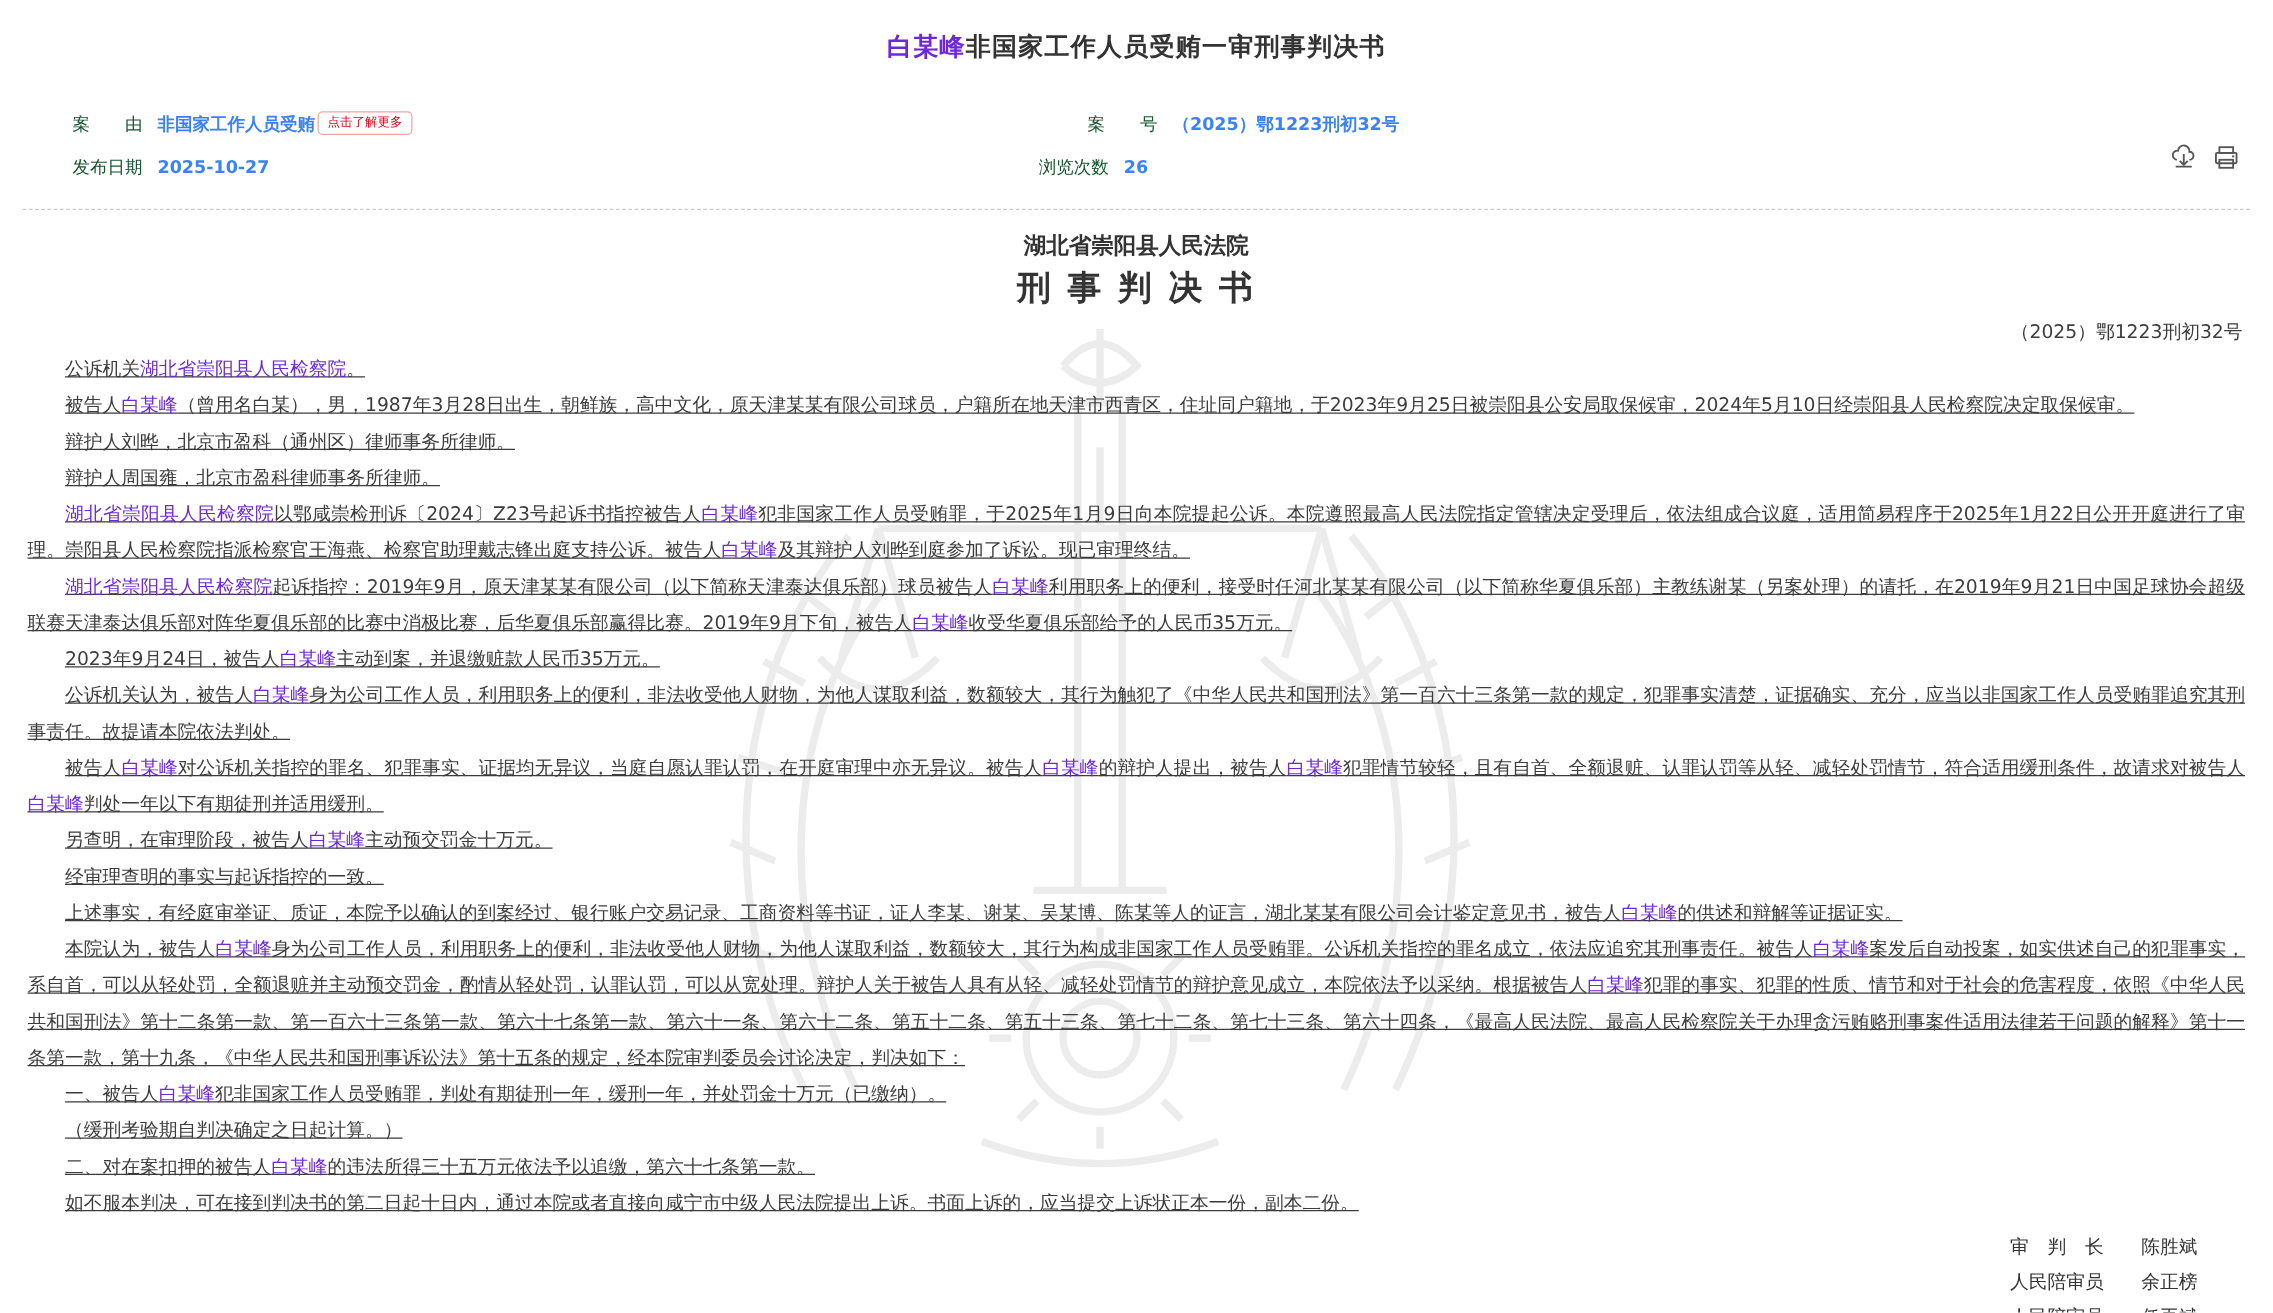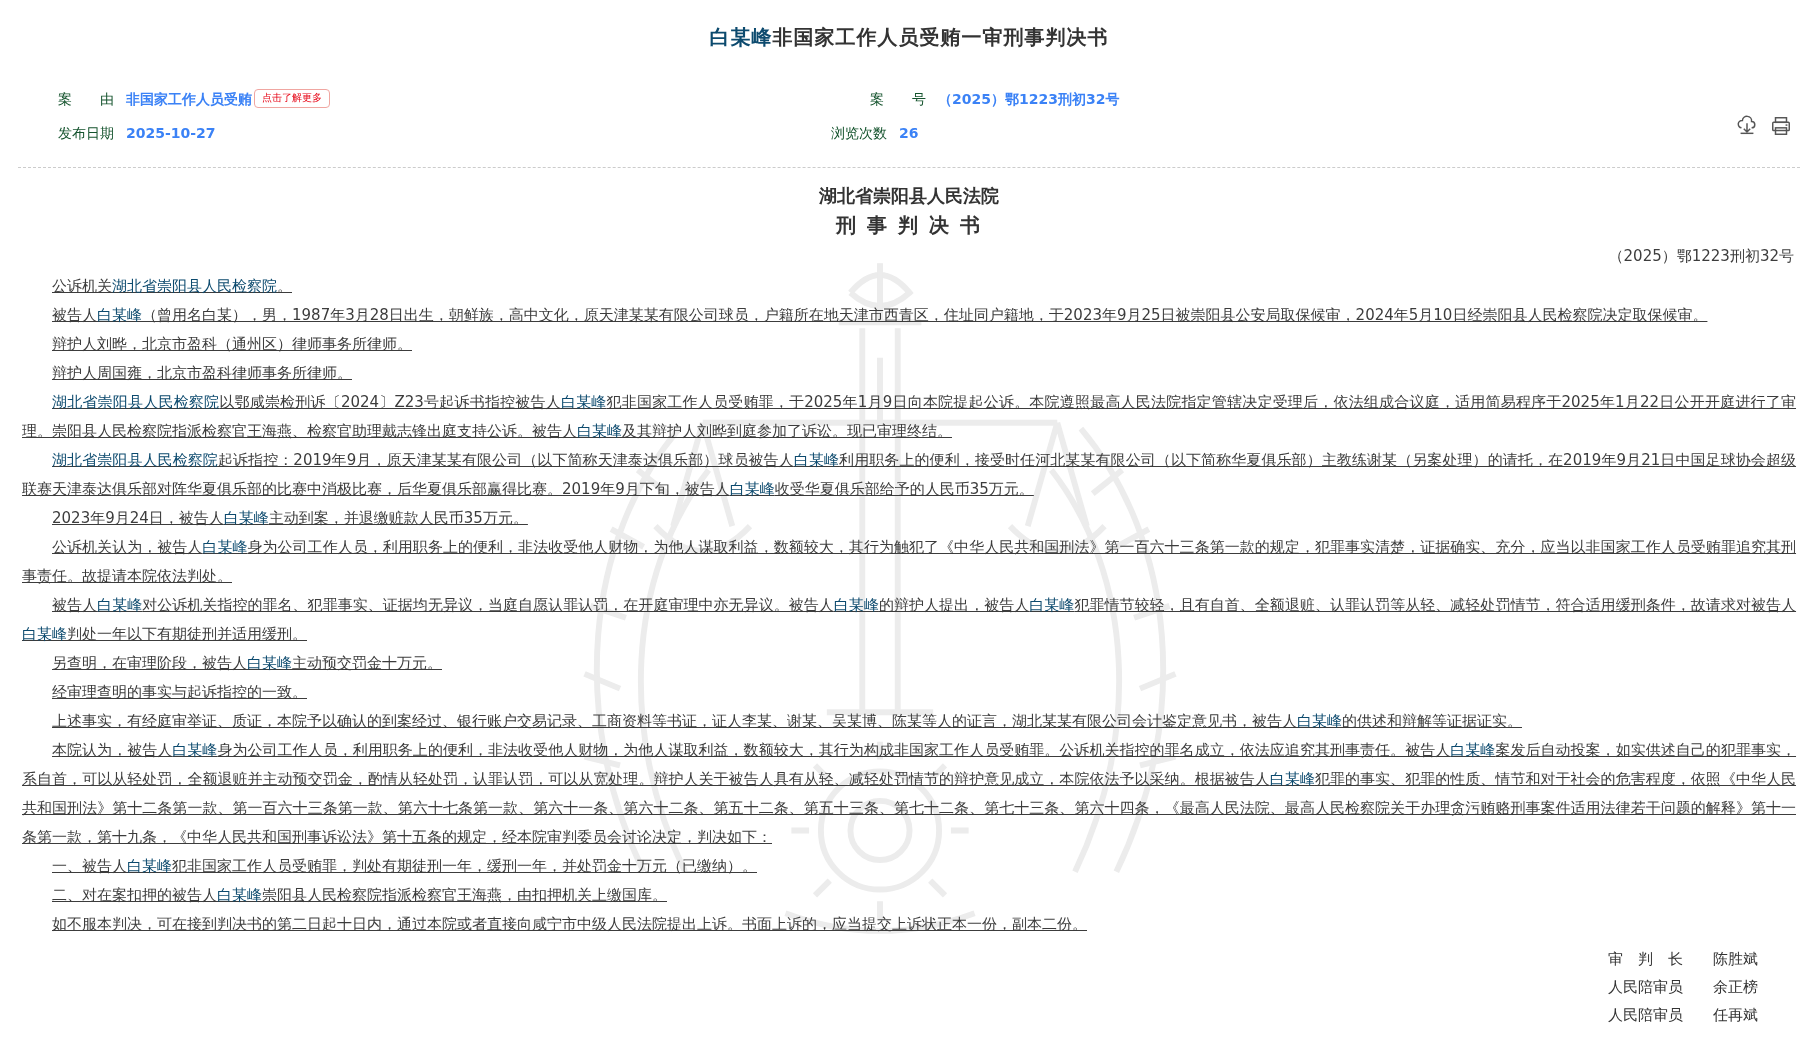--- a/index.html
+++ b/index.html
@@ -22,21 +22,21 @@
 
   
   .doc-page-title {
     text-align: center;
     padding-top: 24px;
     font-size: 20px;
     font-weight: bold;
     color: #333333;
     letter-spacing: 1px;
   }
-  .red { color: #0c4a6e; }
+  .red { color: #6d28d9; }
 
   
   .meta { position: relative; height: 66px; margin-top: 40px; font-size: 14px; }
   .meta .row-item { position: absolute; white-space: nowrap; }
   .m-l1 { left: 58px; top: 0; }
   .m-r1 { left: 870px; top: 0; }
   .m-l2 { left: 58px; top: 34px; }
   .m-r2 { left: 831px; top: 34px; text-align: right; }
   .meta-label { color: #14532d; margin-right: 12px; }
   .meta-value { color: #3b82f6; font-weight: bold; }
@@ -69,21 +69,21 @@
   .court-name {
     margin-top: 16px;
     text-align: center;
     font-size: 18px;
     font-weight: bold;
     color: #333333;
   }
   .doc-type {
     margin-top: 4px;
     text-align: center;
-    font-size: 20px;
+    font-size: 27px;
     font-weight: bold;
     color: #333333;
     letter-spacing: 2px;
   }
   .doc-case-no {
     margin-top: 8px;
     padding-right: 24px;
     text-align: right;
     font-size: 15px;
     color: #3c3c3c;
@@ -196,21 +196,22 @@
         <p><span class="red">湖北省崇阳县人民检察院</span><span>以鄂咸崇检刑诉〔2024〕Z23号起诉书指控被告人</span><span class="red">白某峰</span><span>犯非国家工作人员受贿罪，于2025年1月9日向本院提起公诉。本院遵照最高人民法院指定管辖决定受理后，依法组成合议庭，适用简易程序于2025年1月22日公开开庭进行了审理。崇阳县人民检察院指派检察官王海燕、检察官助理戴志锋出庭支持公诉。被告人</span><span class="red">白某峰</span><span>及其辩护人刘晔到庭参加了诉讼。现已审理终结。</span></p>
         <p><span class="red">湖北省崇阳县人民检察院</span><span>起诉指控：2019年9月，原天津某某有限公司（以下简称天津泰达俱乐部）球员被告人</span><span class="red">白某峰</span><span>利用职务上的便利，接受时任河北某某有限公司（以下简称华夏俱乐部）主教练谢某（另案处理）的请托，在2019年9月21日中国足球协会超级联赛天津泰达俱乐部对阵华夏俱乐部的比赛中消极比赛，后华夏俱乐部赢得比赛。2019年9月下旬，被告人</span><span class="red">白某峰</span><span>收受华夏俱乐部给予的人民币35万元。</span></p>
         <p><span>2023年9月24日，被告人</span><span class="red">白某峰</span><span>主动到案，并退缴赃款人民币35万元。</span></p>
         <p><span>公诉机关认为，被告人</span><span class="red">白某峰</span><span>身为公司工作人员，利用职务上的便利，非法收受他人财物，为他人谋取利益，数额较大，其行为触犯了《中华人民共和国刑法》第一百六十三条第一款的规定，犯罪事实清楚，证据确实、充分，应当以非国家工作人员受贿罪追究其刑事责任。故提请本院依法判处。</span></p>
         <p><span>被告人</span><span class="red">白某峰</span><span>对公诉机关指控的罪名、犯罪事实、证据均无异议，当庭自愿认罪认罚，在开庭审理中亦无异议。被告人</span><span class="red">白某峰</span><span>的辩护人提出，被告人</span><span class="red">白某峰</span><span>犯罪情节较轻，且有自首、全额退赃、认罪认罚等从轻、减轻处罚情节，符合适用缓刑条件，故请求对被告人</span><span class="red">白某峰</span><span>判处一年以下有期徒刑并适用缓刑。</span></p>
         <p><span>另查明，在审理阶段，被告人</span><span class="red">白某峰</span><span>主动预交罚金十万元。</span></p>
         <p><span>经审理查明的事实与起诉指控的一致。</span></p>
         <p><span>上述事实，有经庭审举证、质证，本院予以确认的到案经过、银行账户交易记录、工商资料等书证，证人李某、谢某、吴某博、陈某等人的证言，湖北某某有限公司会计鉴定意见书，被告人</span><span class="red">白某峰</span><span>的供述和辩解等证据证实。</span></p>
         <p><span>本院认为，被告人</span><span class="red">白某峰</span><span>身为公司工作人员，利用职务上的便利，非法收受他人财物，为他人谋取利益，数额较大，其行为构成非国家工作人员受贿罪。公诉机关指控的罪名成立，依法应追究其刑事责任。被告人</span><span class="red">白某峰</span><span>案发后自动投案，如实供述自己的犯罪事实，系自首，可以从轻处罚，全额退赃并主动预交罚金，酌情从轻处罚，认罪认罚，可以从宽处理。辩护人关于被告人具有从轻、减轻处罚情节的辩护意见成立，本院依法予以采纳。根据被告人</span><span class="red">白某峰</span><span>犯罪的事实、犯罪的性质、情节和对于社会的危害程度，依照《中华人民共和国刑法》第十二条第一款、第一百六十三条第一款、第六十七条第一款、第六十一条、第六十二条、第五十二条、第五十三条、第七十二条、第七十三条、第六十四条，《最高人民法院、最高人民检察院关于办理贪污贿赂刑事案件适用法律若干问题的解释》第十一条第一款，第十九条，《中华人民共和国刑事诉讼法》第十五条的规定，经本院审判委员会讨论决定，判决如下：</span></p>
         <p><span>一、被告人</span><span class="red">白某峰</span><span>犯非国家工作人员受贿罪，判处有期徒刑一年，缓刑一年，并处罚金十万元（已缴纳）。</span></p>
-        <p><span>二、对在案扣押的被告人</span><span class="red">白某峰</span><span>崇阳县人民检察院指派检察官王海燕，由扣押机关上缴国库。</span></p>
+        <p><span>（缓刑考验期自判决确定之日起计算。）</span></p>
+        <p><span>二、对在案扣押的被告人</span><span class="red">白某峰</span><span>的违法所得三十五万元依法予以追缴，第六十七条第一款。</span></p>
         <p><span>如不服本判决，可在接到判决书的第二日起十日内，通过本院或者直接向咸宁市中级人民法院提出上诉。书面上诉的，应当提交上诉状正本一份，副本二份。</span></p>
       </div>
 
     <div class="signature-block">
         <div>审　判　长　　陈胜斌</div>
         <div>人民陪审员　　余正榜</div>
         <div>人民陪审员　　任再斌</div>
       </div>
 
   </div>

